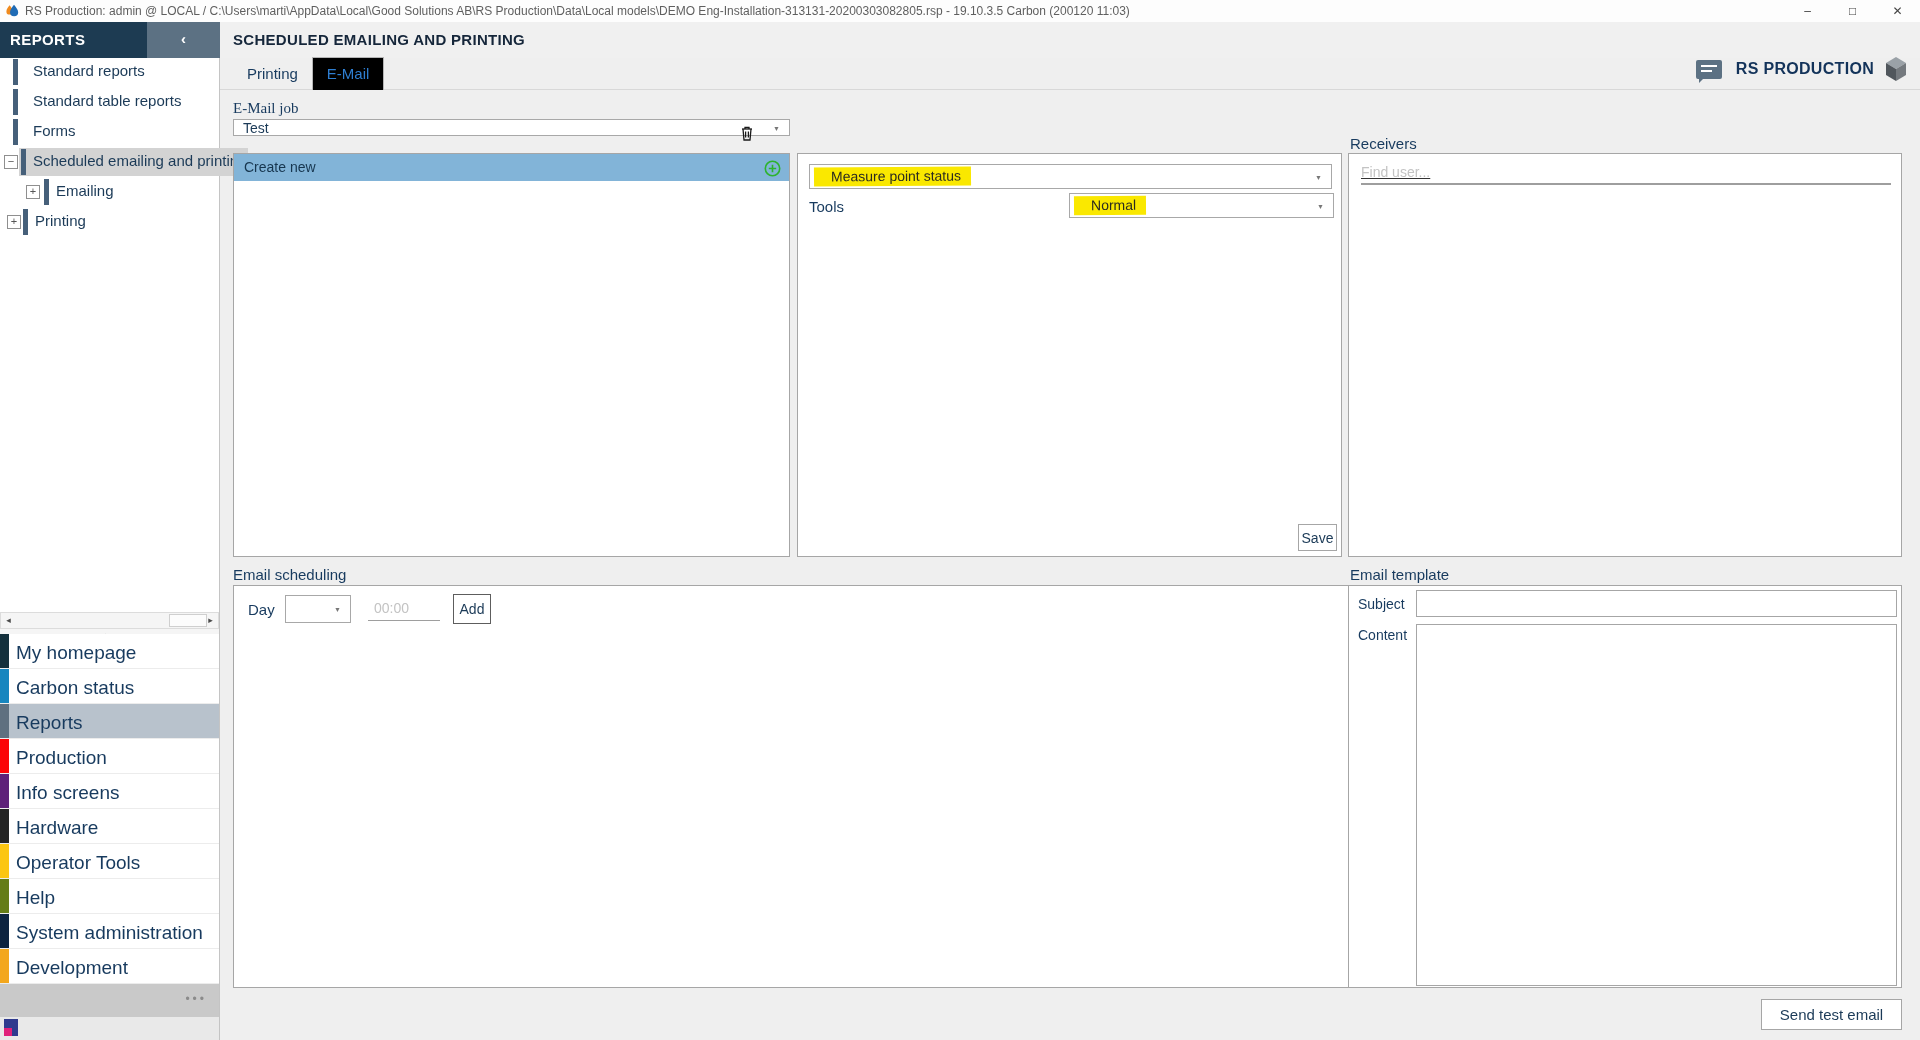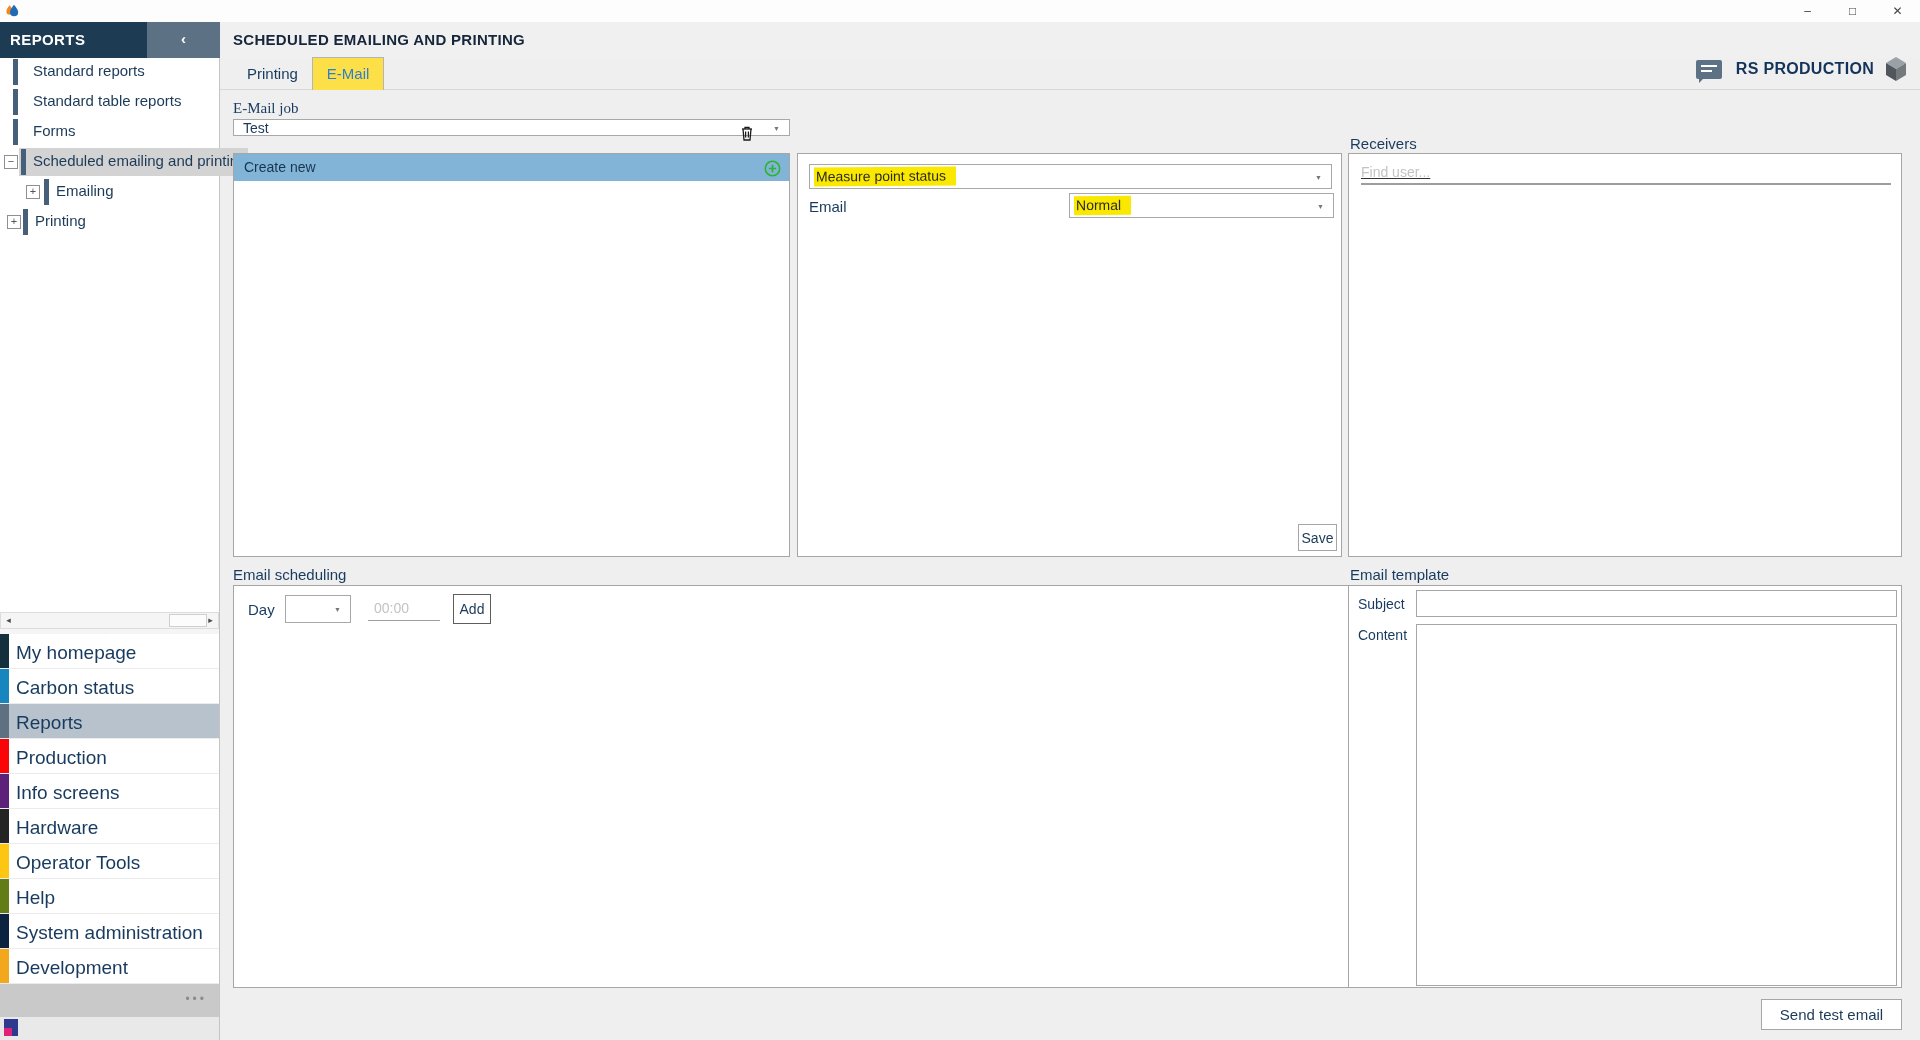--- a/index.html
+++ b/index.html
@@ -58,53 +58,54 @@
   .brand-cluster { position:absolute; right:12px; top:6px; display:flex; align-items:center;margin-top:28px; }
   .chat-icon { position:relative; width:26px; height:19px; background:#5c7183; border-radius:2px; margin-right:14px; }
   .chat-icon i { position:absolute; left:5px; height:2px; background:#fff; }
   .chat-icon i.l1 { top:5px; width:16px; } .chat-icon i.l2 { top:10px; width:11px; }
   .chat-icon:after { content:""; position:absolute; left:3px; bottom:-4px;
     border:4px solid transparent; border-top-color:#5c7183; border-left-color:#5c7183; }
   .brand-text { font-size:16px; font-weight:bold; color:#13335a; letter-spacing:.3px; margin-right:10px; }
   .tabstrip { position:absolute; left:220px; top:58px; width:1700px; height:32px;
     border-bottom:1px solid #d8d8d8; display:flex; align-items:flex-end; padding-left:13px; }
   .tab { height:31px; line-height:31px; padding:0 14px; font-size:15px; color:#173a5e; cursor:pointer; }
-  .tab.active { background:#fde047; border:1px solid #b5b5b5; border-bottom:none; color:#2e7ed1;
+  .tab.active { background:#000000; border:1px solid #b5b5b5; border-bottom:none; color:#2e7ed1;
     height:33px; line-height:32px; margin-bottom:-1px; }
 
   
   .sec-label { position:absolute; font-size:15px; color:#173a5e; }
   .panel { position:absolute; background:#fff; border:1px solid #a6a6a6; }
   .combo { position:absolute; background:#fff; border:1px solid #a8a8a8; font-size:14px; color:#1b3a57;
     display:flex; align-items:center; padding-left:9px; cursor:pointer; }
   .dd-arrow { position:absolute; right:9px; top:50%; margin-top:-3px; font-size:7px; color:#777; }
   .trash-btn { position:absolute; right:32px; top:3px; width:20px; height:20px; cursor:pointer; }
   .list-row-selected { position:absolute; left:0; top:0; right:0; height:27px; background:#82b4d8;
     font-size:14px; color:#17364f; line-height:27px; padding-left:10px; cursor:pointer; }
   .plus-icon { position:absolute; right:8px; top:5px; width:17px; height:17px; cursor:pointer; }
-  .hl { background:#fae800; padding:1px 10px 2px 2px; color:#2b2b20; display:inline-block;
+  .hl { background:#fae800; padding:1px 10px 2px 17px; color:#2b2b20; display:inline-block;
     transform:rotate(-.4deg); }
   .btn { position:absolute; background:#fff; border:1px solid #a6a6a6; font-size:14px; color:#1b3a57;
     text-align:center; cursor:pointer; font-family:"Liberation Sans", sans-serif; }
   .underline-input { position:absolute; border:none; border-bottom:2px solid #9e9e9e; background:transparent;
     font-size:14px; color:#333; outline:none; font-family:"Liberation Sans", sans-serif; }
   .underline-input::placeholder { color:#c3c3c3; }
   .boxed-input { position:absolute; border:1px solid #a6a6a6; background:#fff; font-size:14px; color:#333;
     padding:0 6px; outline:none; font-family:"Liberation Sans", sans-serif; }
   textarea.boxed-input { resize:none; padding:4px 6px; }
   .fld-label { position:absolute; font-size:14px; color:#173a5e; }
 </style>
 </head>
 <body>
 
 <div class="titlebar">
   <svg class="app-icon" viewBox="0 0 14 14">
     <path d="M4.6 1.2 C3 3.4 1.4 5.2 1.4 7.4 a3.2 3.2 0 0 0 6.4 0 C7.8 5.2 6.2 3.4 4.6 1.2 Z" fill="#f08a1d"></path>
     <path d="M9 0.8 C7.2 3.4 5 5.4 5 8.2 a4.1 4.1 0 0 0 8.2 0 C13.2 5.4 10.8 3.4 9 0.8 Z" fill="#1f6bb5"></path>
   </svg>
+  <span class="title-text">RS Production: admin @ LOCAL / C:\Users\marti\AppData\Local\Good Solutions AB\RS Production\Data\Local models\DEMO Eng-Installation-313131-20200303082805.rsp - 19.10.3.5 Carbon (200120 11:03)</span>
   <div class="win-controls">
     <div class="win-btn">–</div>
     <div class="win-btn">□</div>
     <div class="win-btn">✕</div>
   </div>
 </div>
 
 <div class="sidebar">
   <div class="sb-header">
     <span class="sb-title">REPORTS</span>
@@ -250,21 +251,21 @@
       </svg>
     </span>
   </div>
 </div>
 
 <div class="panel" style="left:797px; top:153px; width:545px; height:404px;">
   <div class="combo" style="left:11px; top:10px; width:523px; height:25px; padding-left:4px;">
     <span class="hl">Measure point status</span>
     <span class="dd-arrow">▼</span>
   </div>
-  <div class="fld-label" style="left:11px; top:44px; font-size:15px;">Email</div>
+  <div class="fld-label" style="left:11px; top:44px; font-size:15px;">Tools</div>
   <div class="combo" style="left:271px; top:39px; width:265px; height:25px; padding-left:4px;">
     <span class="hl">Normal</span>
     <span class="dd-arrow">▼</span>
   </div>
   <button class="btn" style="left:500px; top:370px; width:39px; height:27px;">Save</button>
 </div>
 
 <div class="sec-label" style="left:1350px; top:135px;">Receivers</div>
 <div class="panel" style="left:1348px; top:153px; width:554px; height:404px;">
   <input class="underline-input" style="left: 12px; top: 7px; width: 530px; height: 24px; text-decoration: underline;" placeholder="Find user...">

